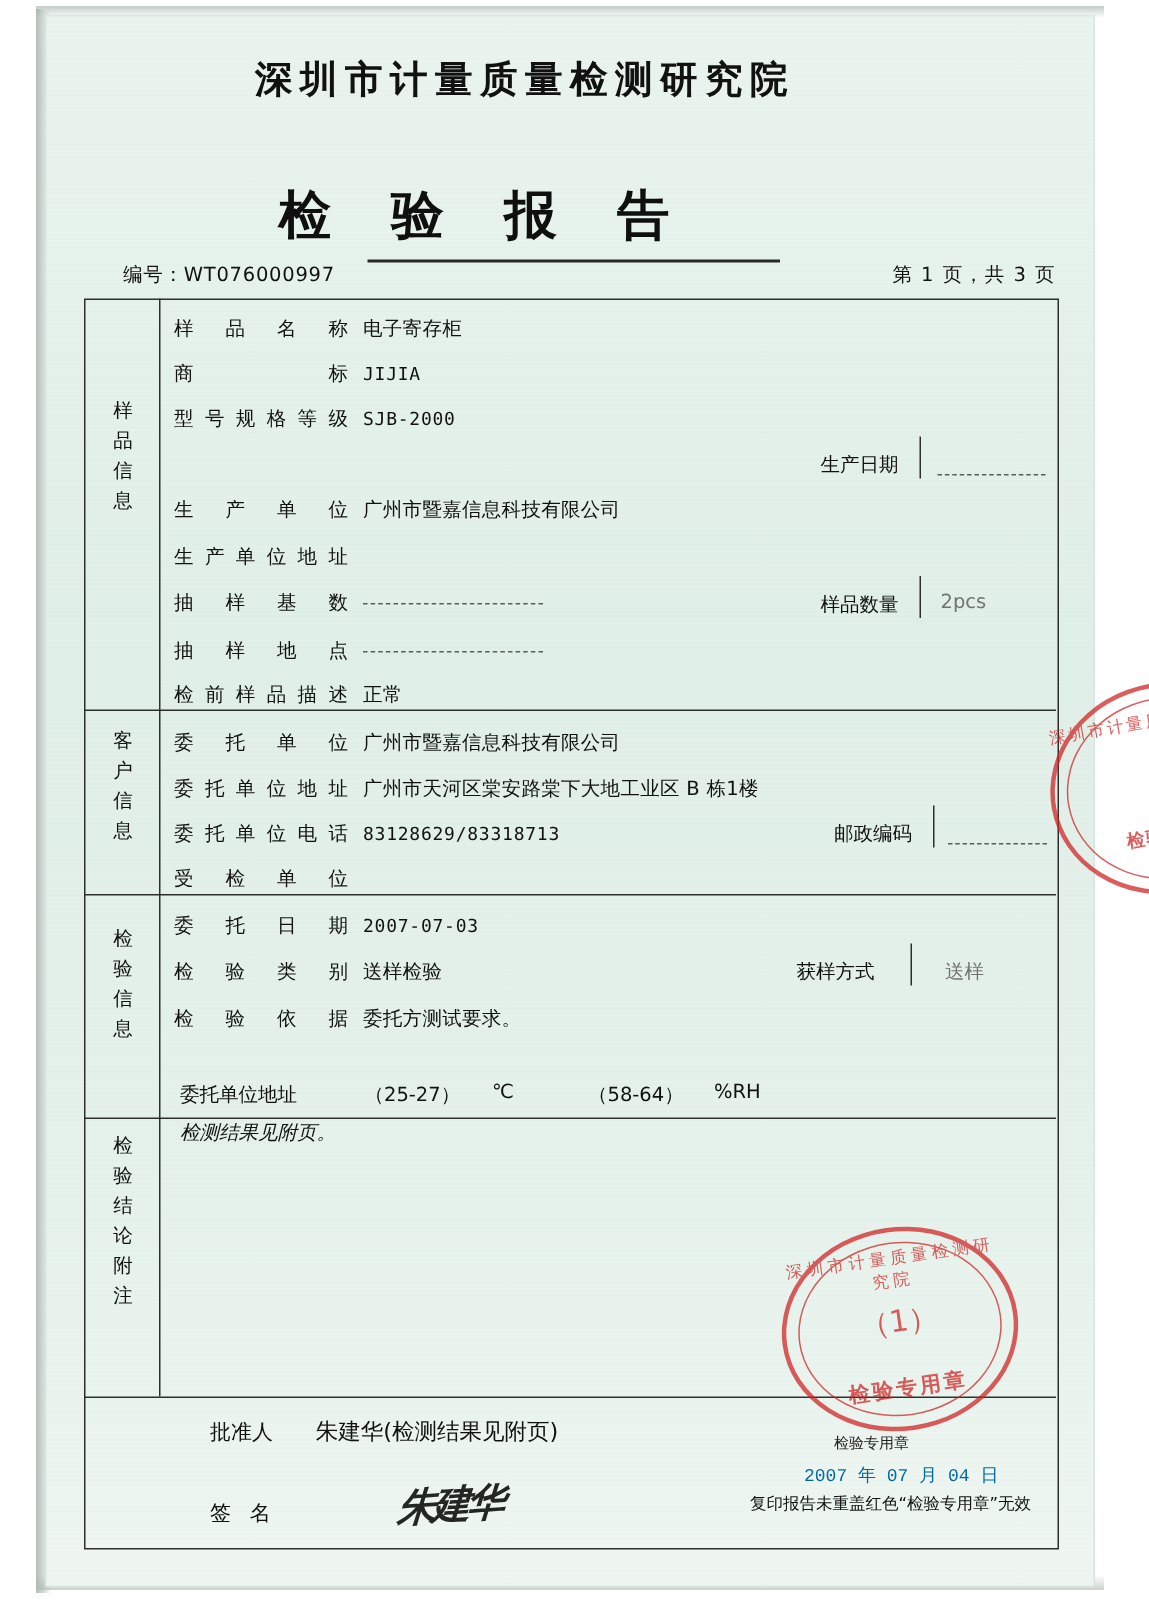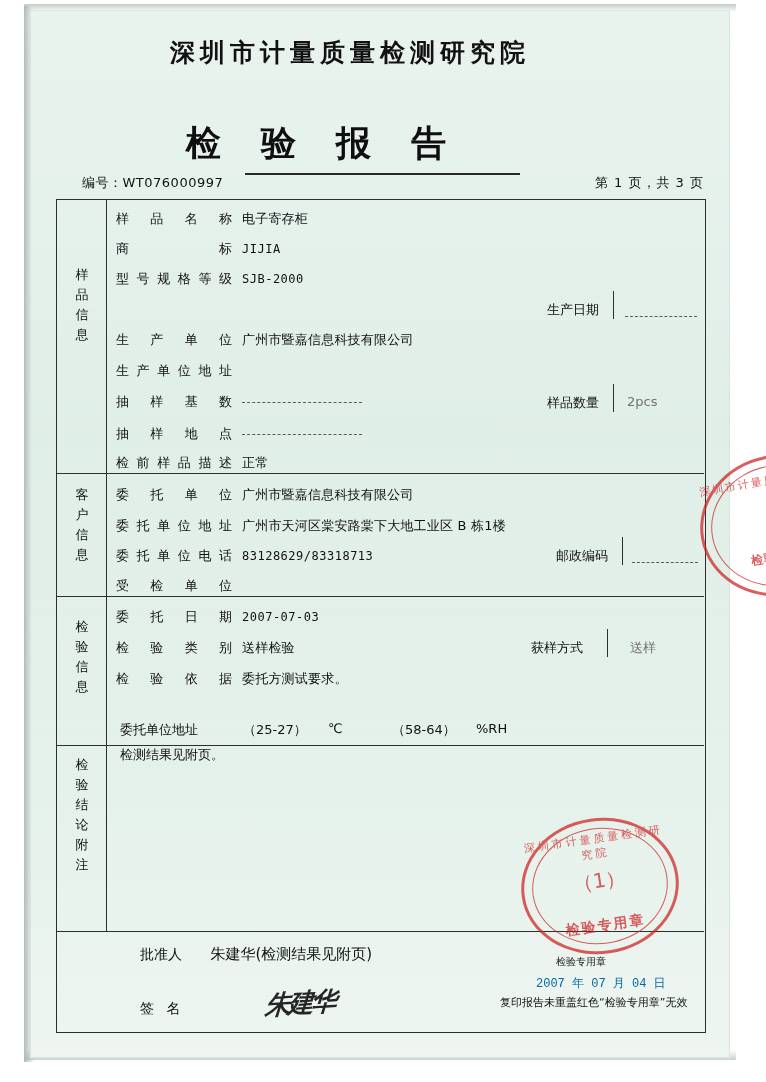--- a/index.html
+++ b/index.html
@@ -544,21 +544,21 @@
   <div class="right-label" style="left:531px; top:639px;">获样方式</div>
   <div class="vline" style="left:607px; top:629px; height:28px;"></div>
   <div class="right-value" style="left:630px; top:639px;">送样</div>
 
   <div class="note-free" style="left:120px; top:721px;">委托单位地址</div>
   <div class="note-free" style="left:243px; top:721px;">（25-27）</div>
   <div class="note-free" style="left:328px; top:721px;">℃</div>
   <div class="note-free" style="left:392px; top:721px;">（58-64）</div>
   <div class="note-free" style="left:476px; top:721px;">%RH</div>
 
-  <div class="note-free" style="left:120px; top:746px;">检测结果见附页。</div>
+  <div class="note-free" style="left:120px; top:746px;font-style:italic;">检测结果见附页。</div>
 
   <div class="approver-row">
     <span>批准人</span>
     <span class="approver-name">朱建华(检测结果见附页)</span>
   </div>
   <div class="sign-row">
     <span>签 名</span>
   </div>
   <div class="signature">朱建华</div>
 

